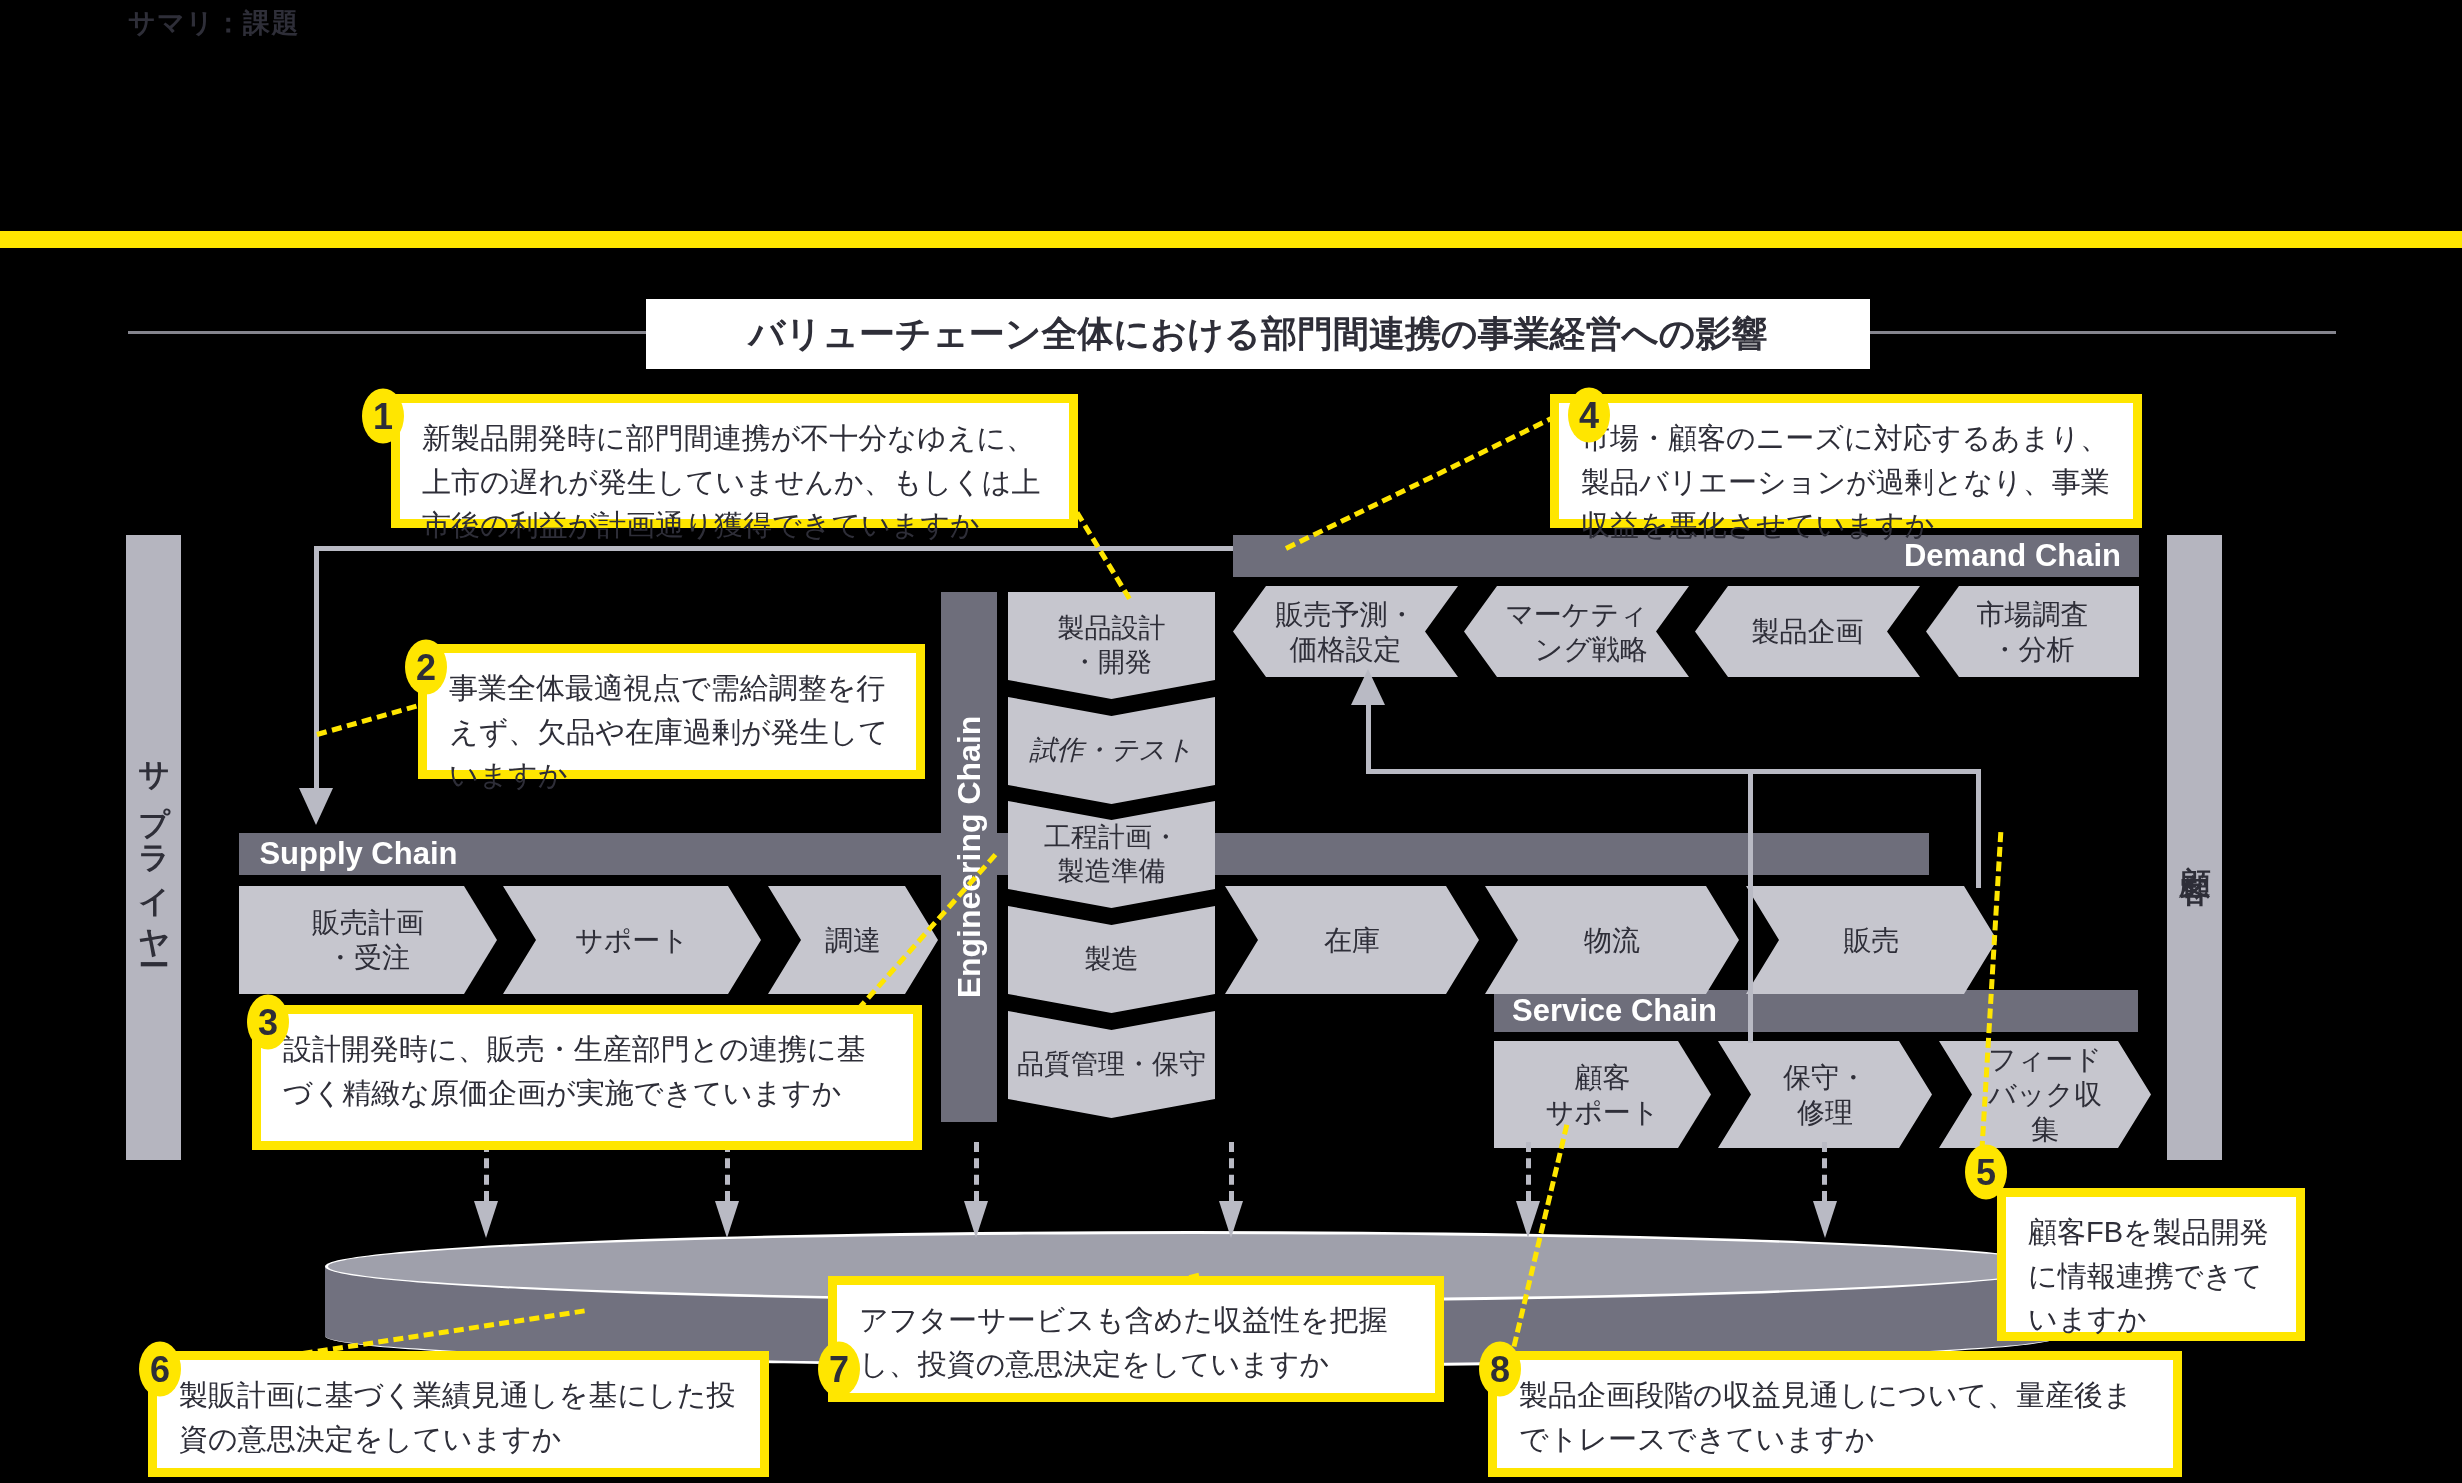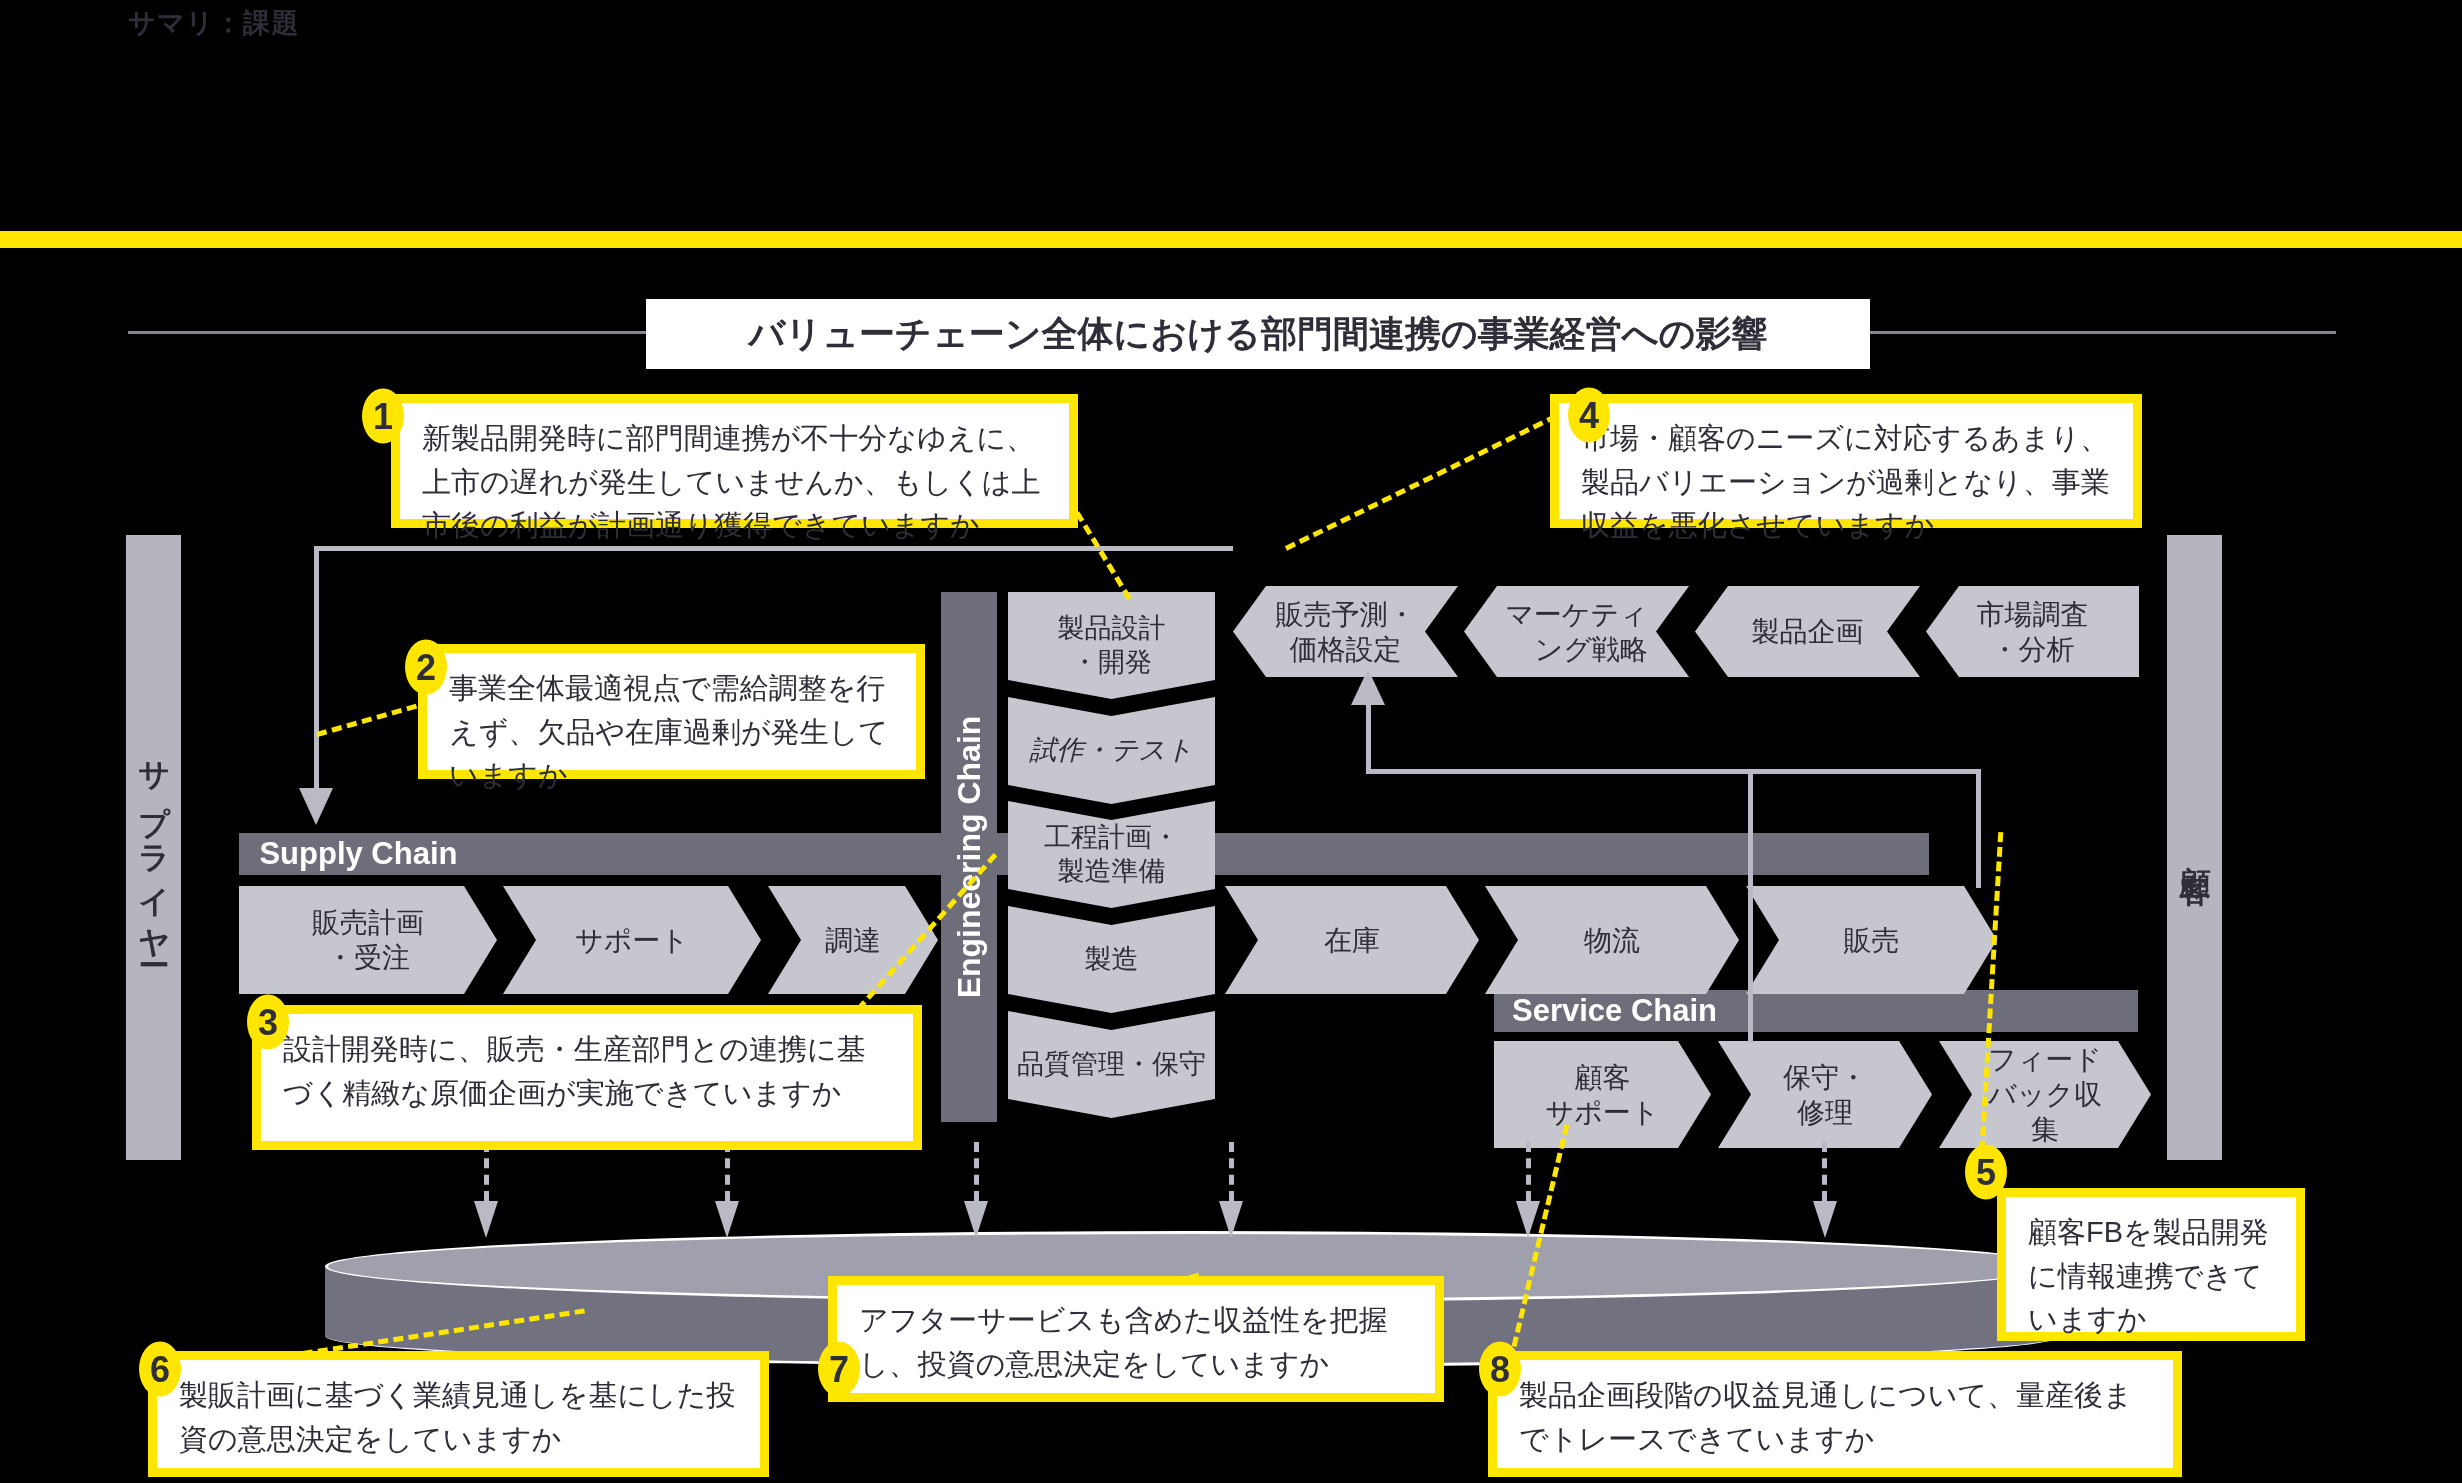--- a/index.html
+++ b/index.html
@@ -56,20 +56,21 @@
 
   <div class="abs eyebrow">サマリ：課題</div>
   <div class="abs yellow-rule"></div>
 
   <div class="abs h-rule"></div>
   <div class="abs diagram-title">バリューチェーン全体における部門間連携の事業経営への影響</div>
 
   <div class="abs sidebar" style="left:126px;">サプライヤー</div>
   <div class="abs sidebar" style="left:2167px;">顧客</div>
 
+  <div class="abs chainbar" style="left:1233px;top:535px;width:906px;justify-content:flex-end;padding-right:18px;box-sizing:border-box;z-index:2;">Demand Chain</div>
   <div class="abs chainbar" style="left:239px;top:833px;width:1690px;padding-left:20.4px;box-sizing:border-box;z-index:1;">Supply Chain</div>
   <div class="abs chainbar" style="left:1494px;top:990px;width:644px;padding-left:18px;box-sizing:border-box;z-index:1;">Service Chain</div>
 
   <div class="abs eng-bar"></div>
   <div class="abs eng-label">Engineering Chain</div>
 
   <div id="demand-row">
       <div class="abs chev chev-left" style="left: 1233px; top: 586px; width: 225px; height: 91px; z-index: 2;">販売予測・
 価格設定</div>
       <div class="abs chev chev-left" style="left: 1464px; top: 586px; width: 225px; height: 91px; z-index: 2; text-align: right;">マーケティ

